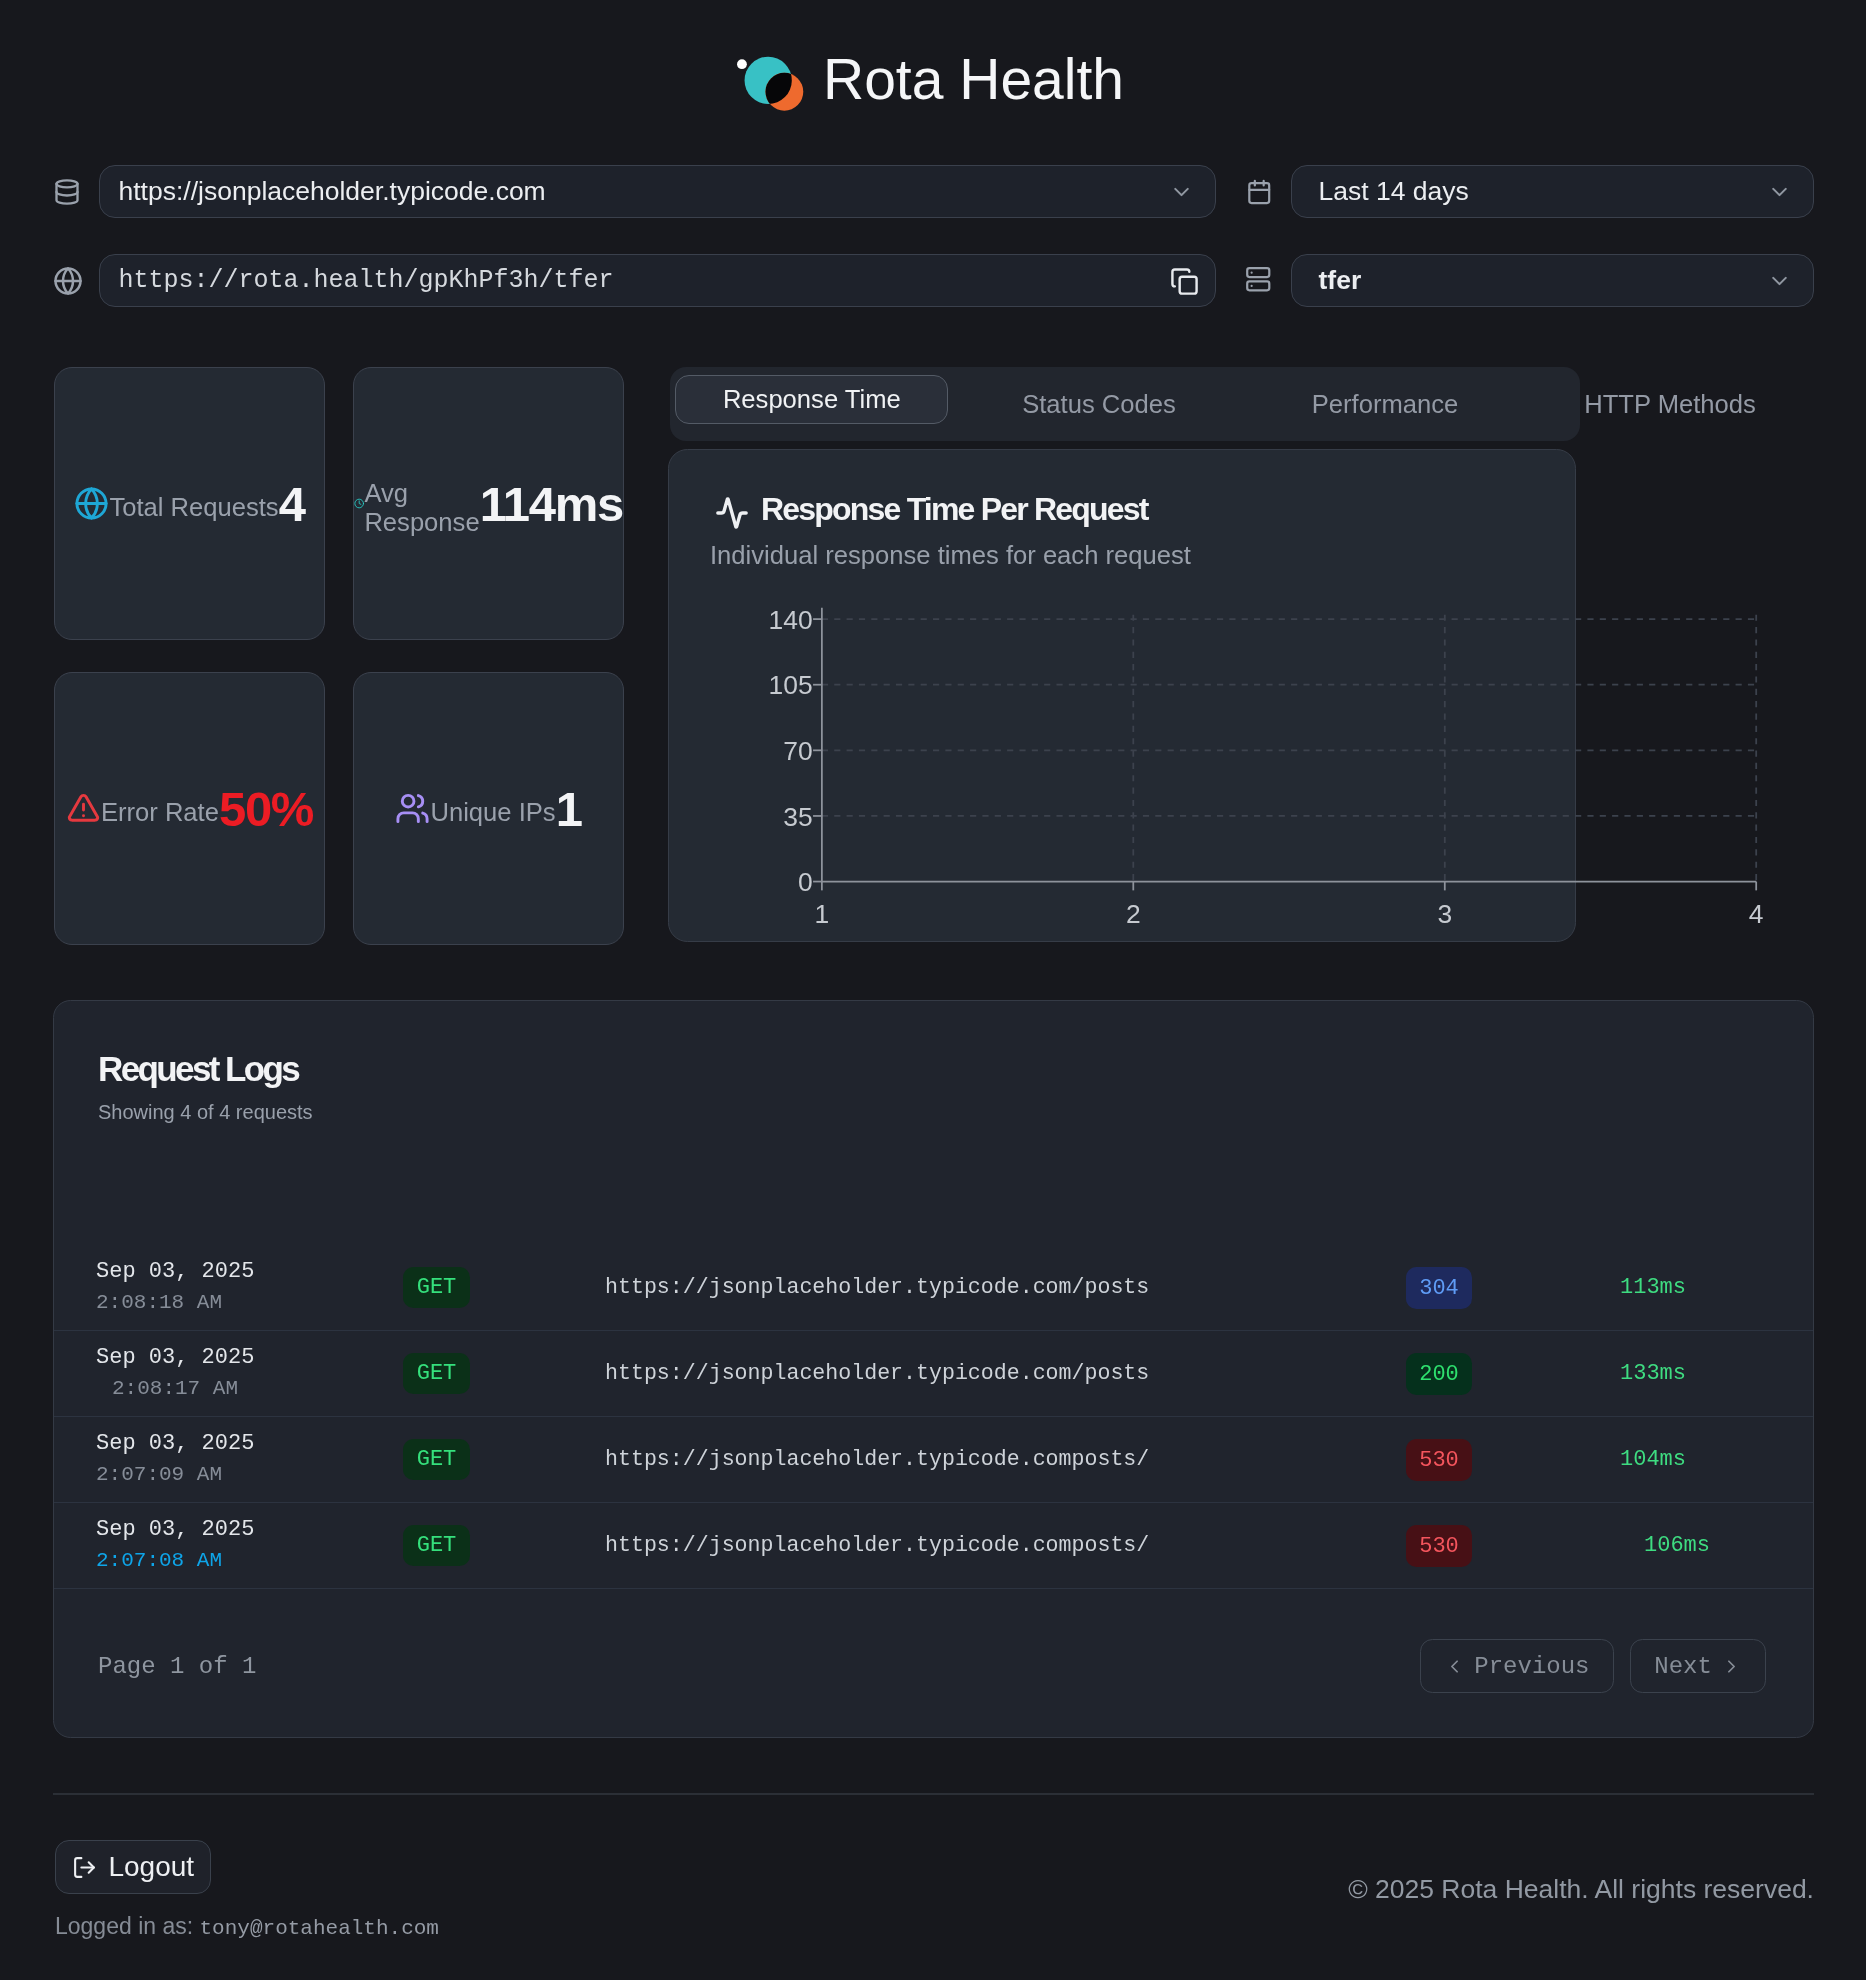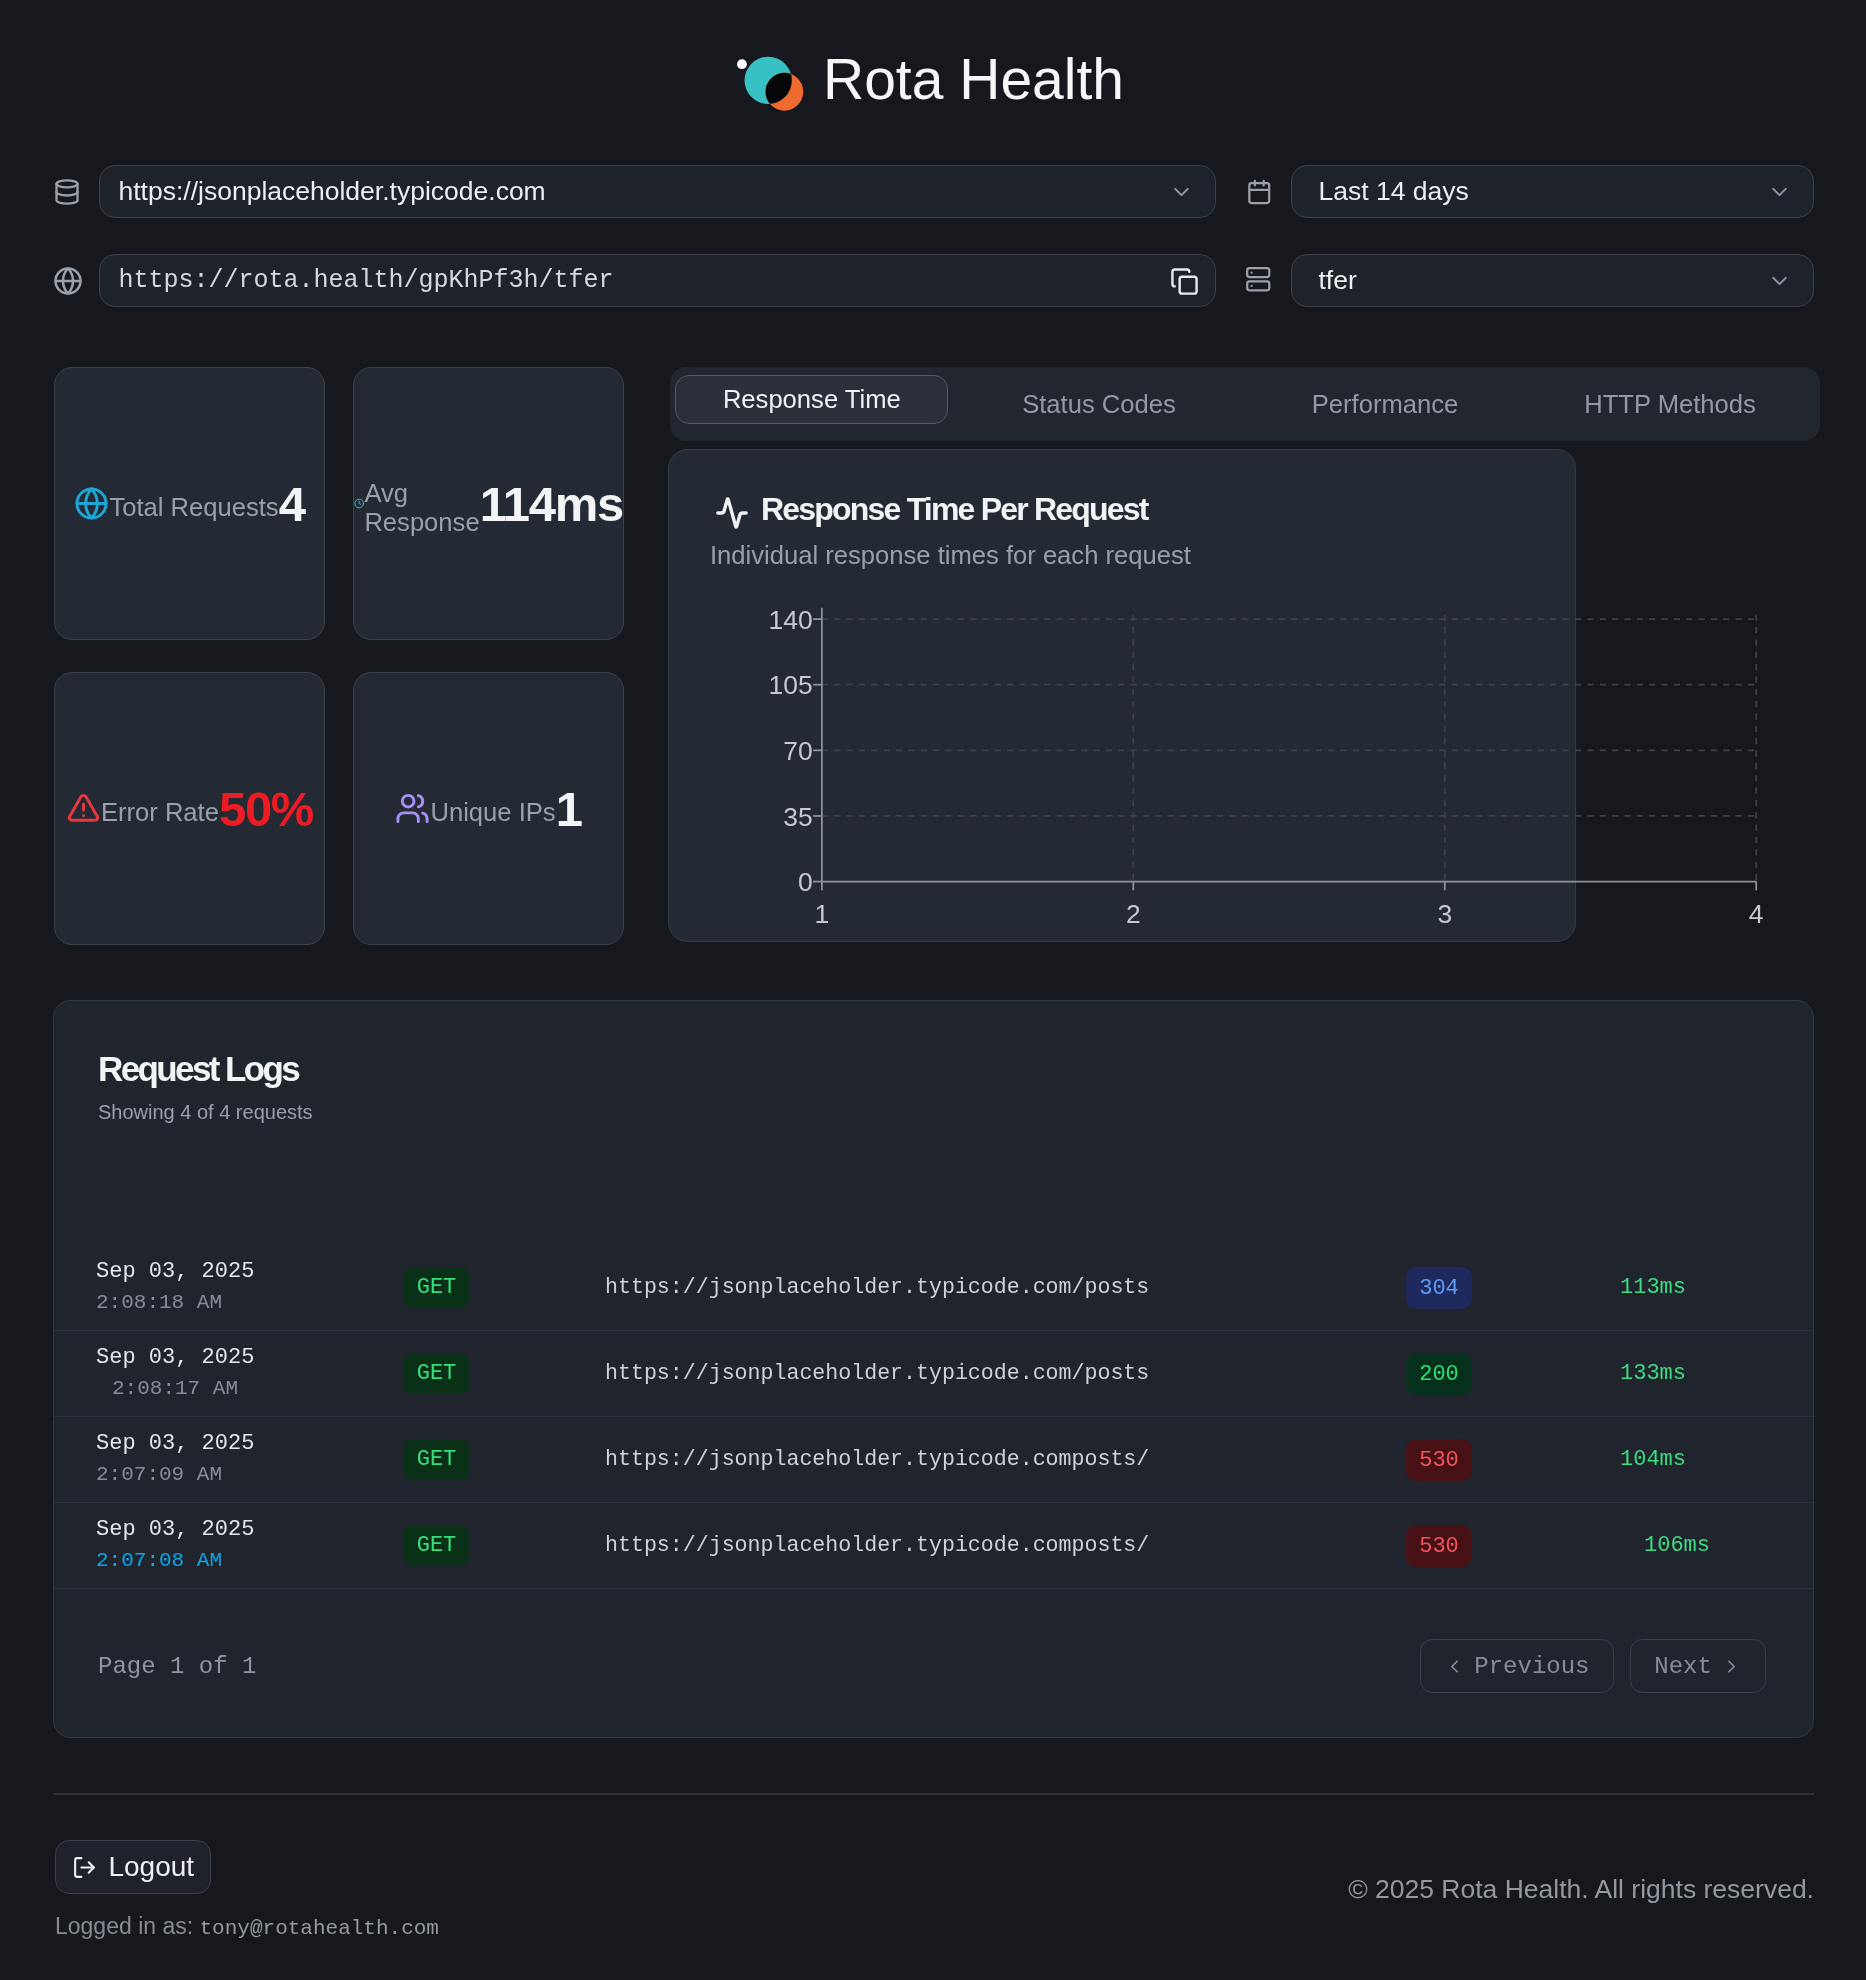--- a/index.html
+++ b/index.html
@@ -6,21 +6,21 @@
 html,body { width:1867px; height:1981px; background:#17181d; font-family:"Liberation Sans",sans-serif; position:relative; overflow:hidden; }
 .abs { position:absolute; }
 .mono { font-family:"Liberation Mono",monospace; }
 svg { display:block; }
 .select { position:absolute; height:53px; background:#1e222b; border:1.8px solid #3a404c; border-radius:16px; display:flex; align-items:center; }
 .select .txt { padding-left:18.5px; font-size:26.5px; color:#eceef1; }
 .select .chev { position:absolute; right:21px; top:50%; transform:translateY(-50%); }
 .card { position:absolute; background:#242a33; border:1.8px solid #3b414d; border-radius:18px; display:flex; flex-direction:row; align-items:center; justify-content:center; }
 .card .lbl { font-size:25.6px; color:#9aa1ac; margin-top:8px; }
 .card .val { font-size:49px; font-weight:bold; color:#f3f4f6; margin-top:3.5px; line-height:1.1; letter-spacing:-1.3px; }
-.tabbar { position:absolute; left:670px; top:367px; width:1150px; height:74px; background:#22262e; border-radius:16px; }
+.tabbar { position:absolute; left:670px; top:367px; width:910px; height:74px; background:#22262e; border-radius:16px; }
 .tab { position:absolute; top:0; height:74px; width:286px; display:flex; align-items:center; justify-content:center; font-size:25.6px; color:#949aa5; }
 .pill { position:absolute; left:5.3px; top:8px; width:273px; height:49px; background:#2a2f39; border:1.8px solid #545b66; border-radius:14px; display:flex; align-items:center; justify-content:center; font-size:25.6px; color:#f0f2f4; font-weight:500; }
 .badge { display:inline-flex; align-items:center; justify-content:center; border-radius:10.6px; font-family:"Liberation Mono",monospace; font-size:22px; }
 </style>
 </head>
 <body>
 
 <div class="abs" style="left:0; top:0; width:1867px;">
   <svg class="abs" style="left:735px; top:55px;" width="69" height="56" viewBox="0 0 78 64">
     <circle cx="7.5" cy="10.5" r="5.6" fill="#ffffff"></circle>
@@ -69,21 +69,21 @@
       <path d="M4 16c-1.1 0-2-.9-2-2V4c0-1.1.9-2 2-2h10c1.1 0 2 .9 2 2"></path>
     </svg>
 </div>
 <svg class="abs" style="left:1245px; top:266px;" width="26.5" height="26.5" viewBox="0 0 24 24" fill="none" stroke="#9aa1ac" stroke-width="2" stroke-linecap="round" stroke-linejoin="round">
     <rect width="20" height="8" x="2" y="2" rx="2" ry="2"></rect>
     <rect width="20" height="8" x="2" y="14" rx="2" ry="2"></rect>
     <line x1="6" x2="6.01" y1="6" y2="6"></line>
     <line x1="6" x2="6.01" y1="18" y2="18"></line>
   </svg>
 <div class="select" style="left:1291px; top:254px; width:523px;">
-  <div class="txt" style="padding-left:26.5px;">tfer</div>
+  <div class="txt" style="padding-left:26.5px;font-weight:bold;">tfer</div>
   <svg class="chev" width="25" height="25" viewBox="0 0 24 24" fill="none" stroke="#8f96a0" stroke-width="2" stroke-linecap="round" stroke-linejoin="round">
       <path d="m6 9 6 6 6-6"></path>
     </svg>
 </div>
 
 <div class="card" style="left:54px; top:367px; width:271px; height:273px;">
   <svg width="35" height="35" viewBox="0 0 24 24" fill="none" stroke="#1ea7d6" stroke-width="2" stroke-linecap="round" stroke-linejoin="round">
       <circle cx="12" cy="12" r="10"></circle>
       <path d="M12 2a14.5 14.5 0 0 0 0 20 14.5 14.5 0 0 0 0-20"></path>
       <path d="M2 12h20"></path>

